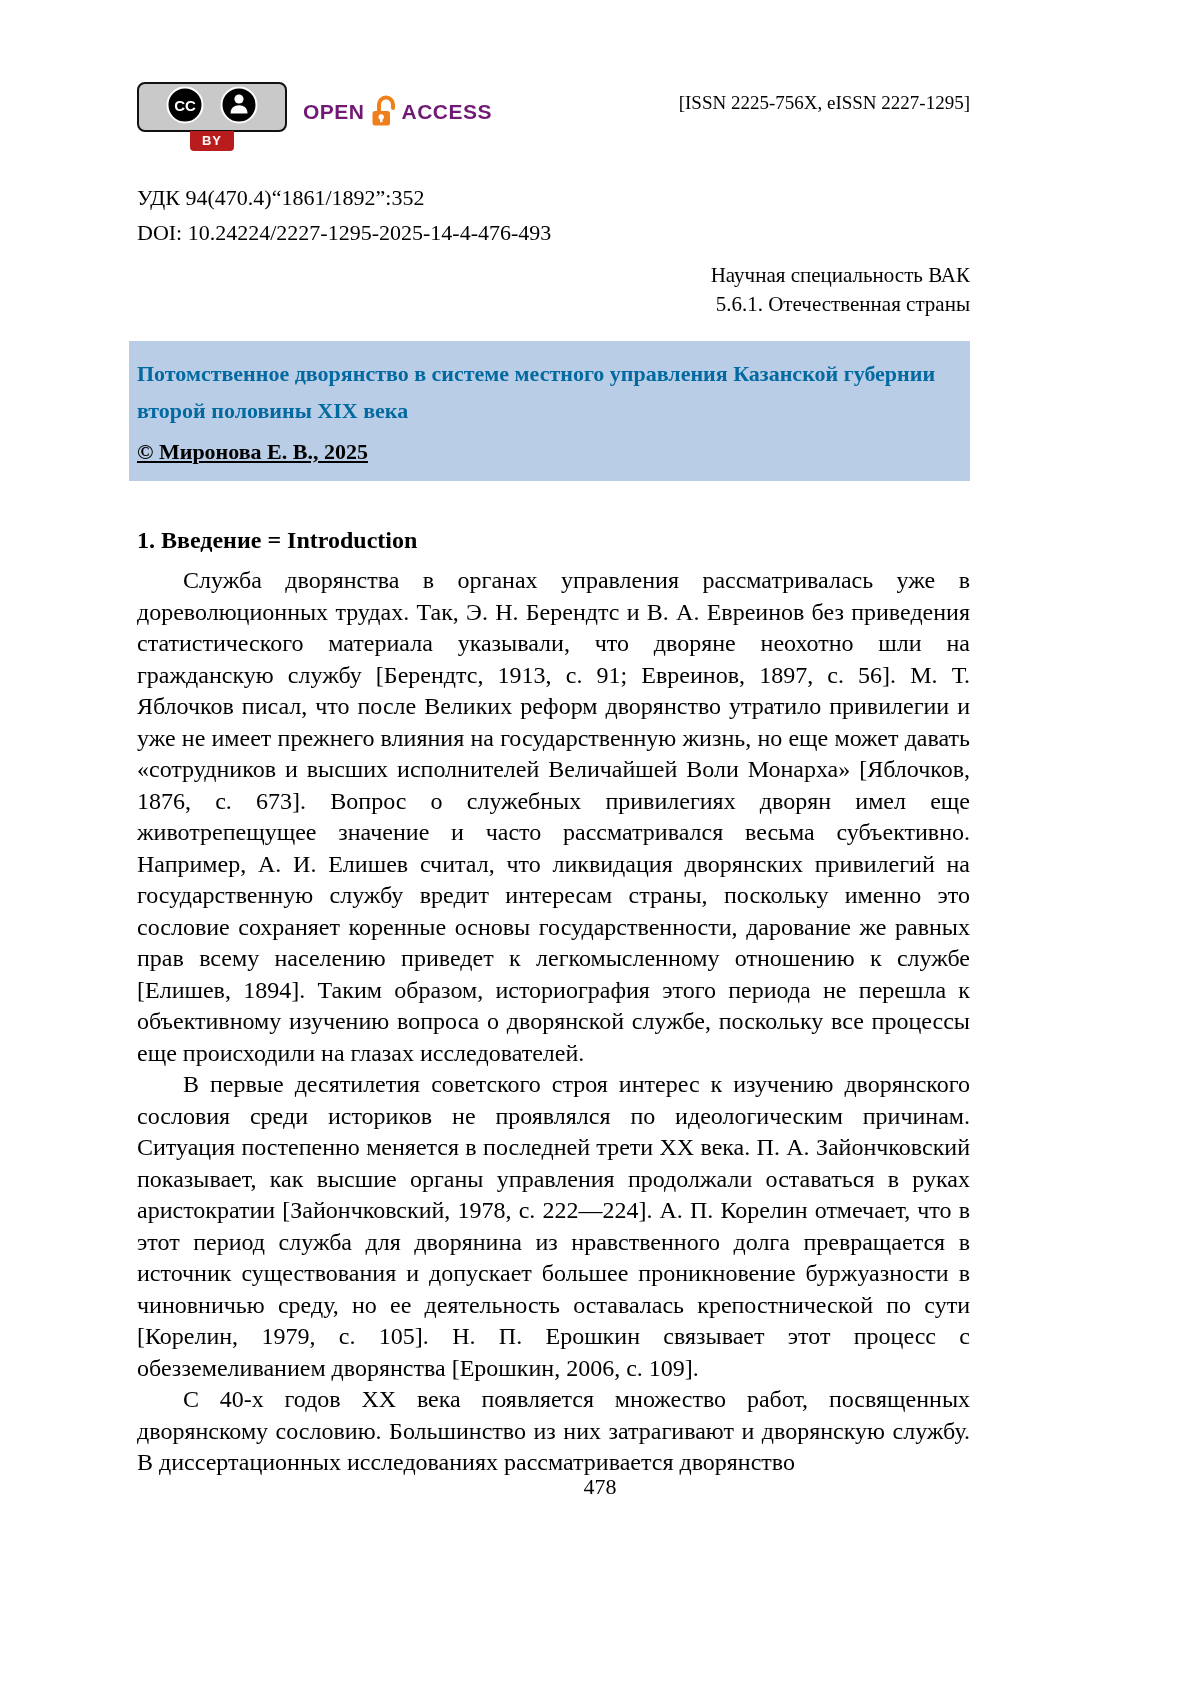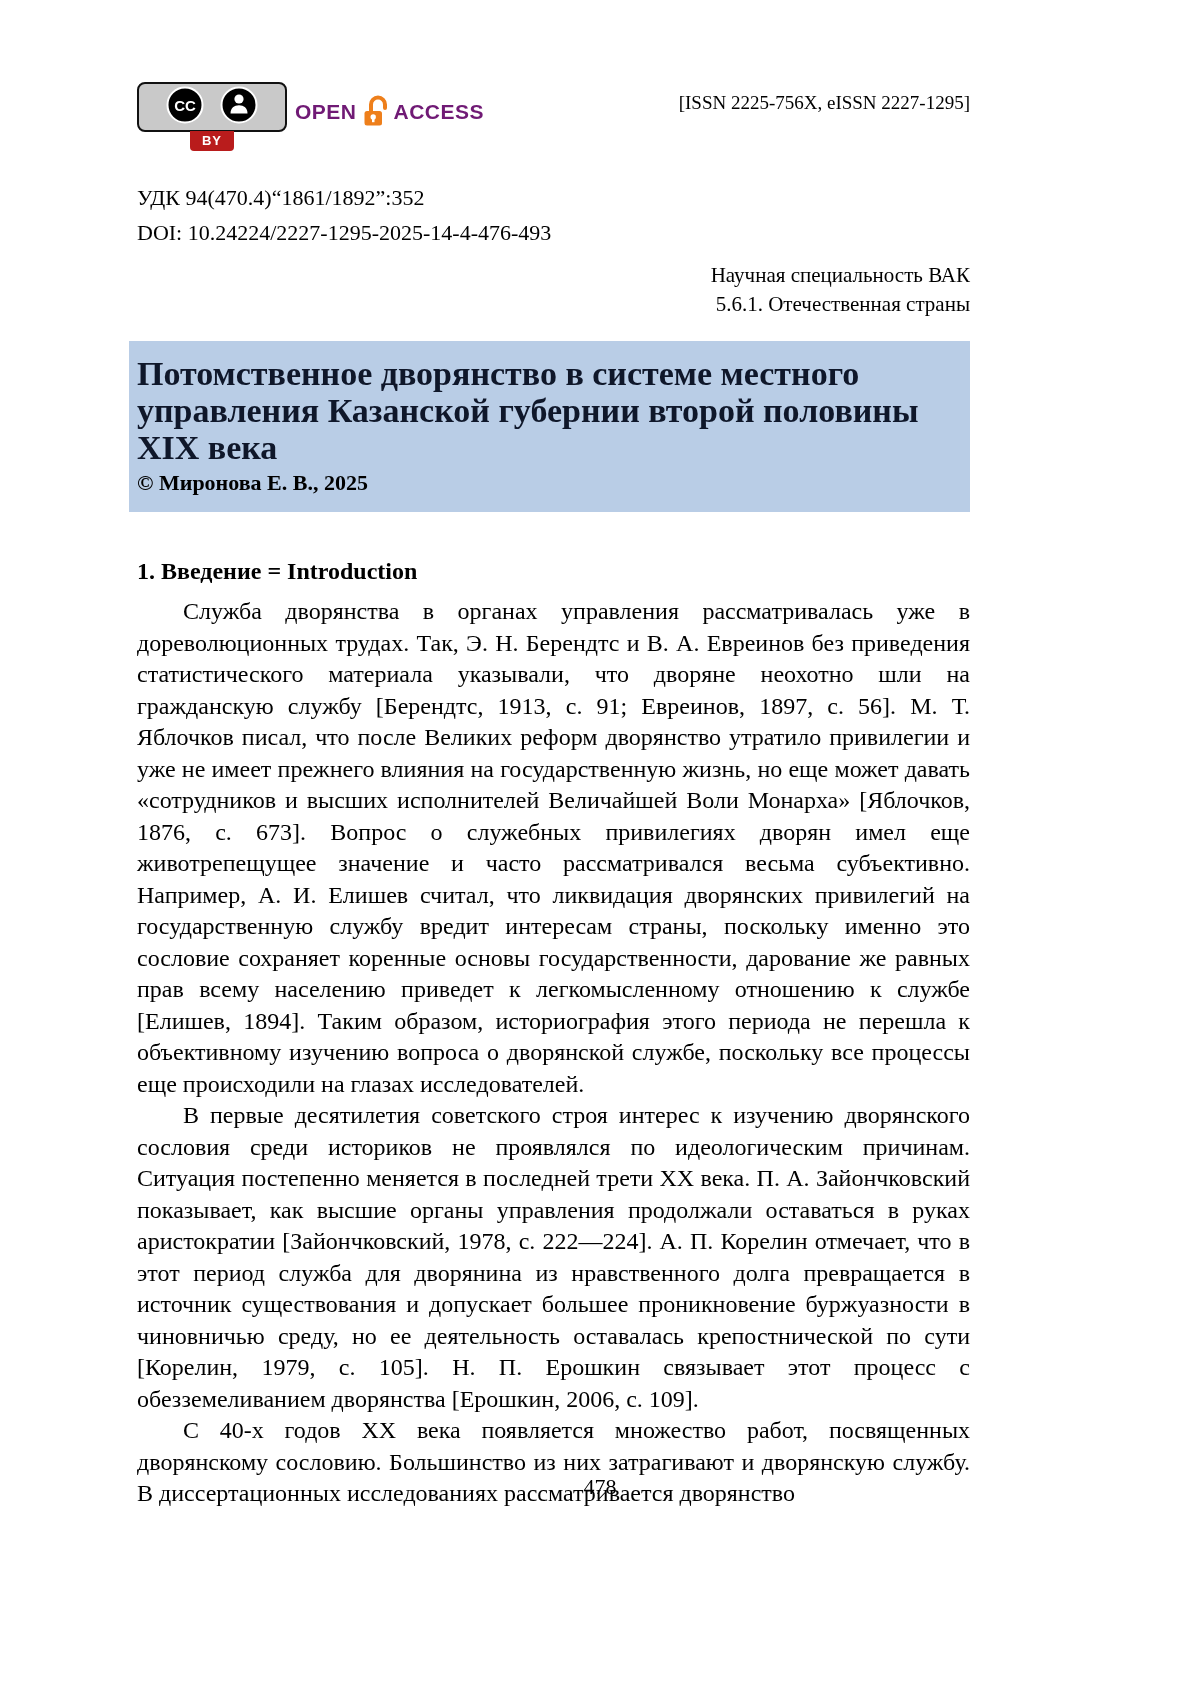--- a/index.html
+++ b/index.html
@@ -17,21 +17,21 @@
     width:833px;
   }
 
   
   .header-row {
     margin-top:82px;
     display:flex;
     justify-content:space-between;
     align-items:flex-start;
   }
-  .badges { display:flex; align-items:flex-start; gap:8px; }
+  .badges { display:flex; align-items:flex-start; gap:16px; }
 
   
   .cc-badge { width:150px; }
   .cc-plaque {
     width:150px; height:50px;
     background:#c9c9c9;
     border:2px solid #111;
     border-radius:8px;
     display:flex; align-items:center; justify-content:center;
     gap:16px;
@@ -66,24 +66,24 @@
   .vak { margin-top:15px; text-align:right; font-size:21px; line-height:29px; }
 
   .title-block {
     margin-top:22px;
     margin-left:-8px;
     width:841px;
     background:#b9cde6;
     padding:14px 10px 16px 8px;
   }
   .article-title {
-    font-size:34px; font-weight:bold; line-height:37px;
-    color:#0f172a;
+    font-size:22px; font-weight:bold; line-height:37px;
+    color:#0369a1;
   }
-  .author-line { margin-top:4px; font-size:22px; font-weight:bold; }
+  .author-line { margin-top:10px; font-size:22px; font-weight:bold;text-decoration:underline; }
 
   .section-heading { margin-top:46px; font-size:24px; font-weight:bold; }
 
   .para {
     font-size:24px; line-height:31.5px;
     text-align:justify; text-indent:46px;
     margin-top:0;
   }
   .para.first { margin-top:11px; }
 

